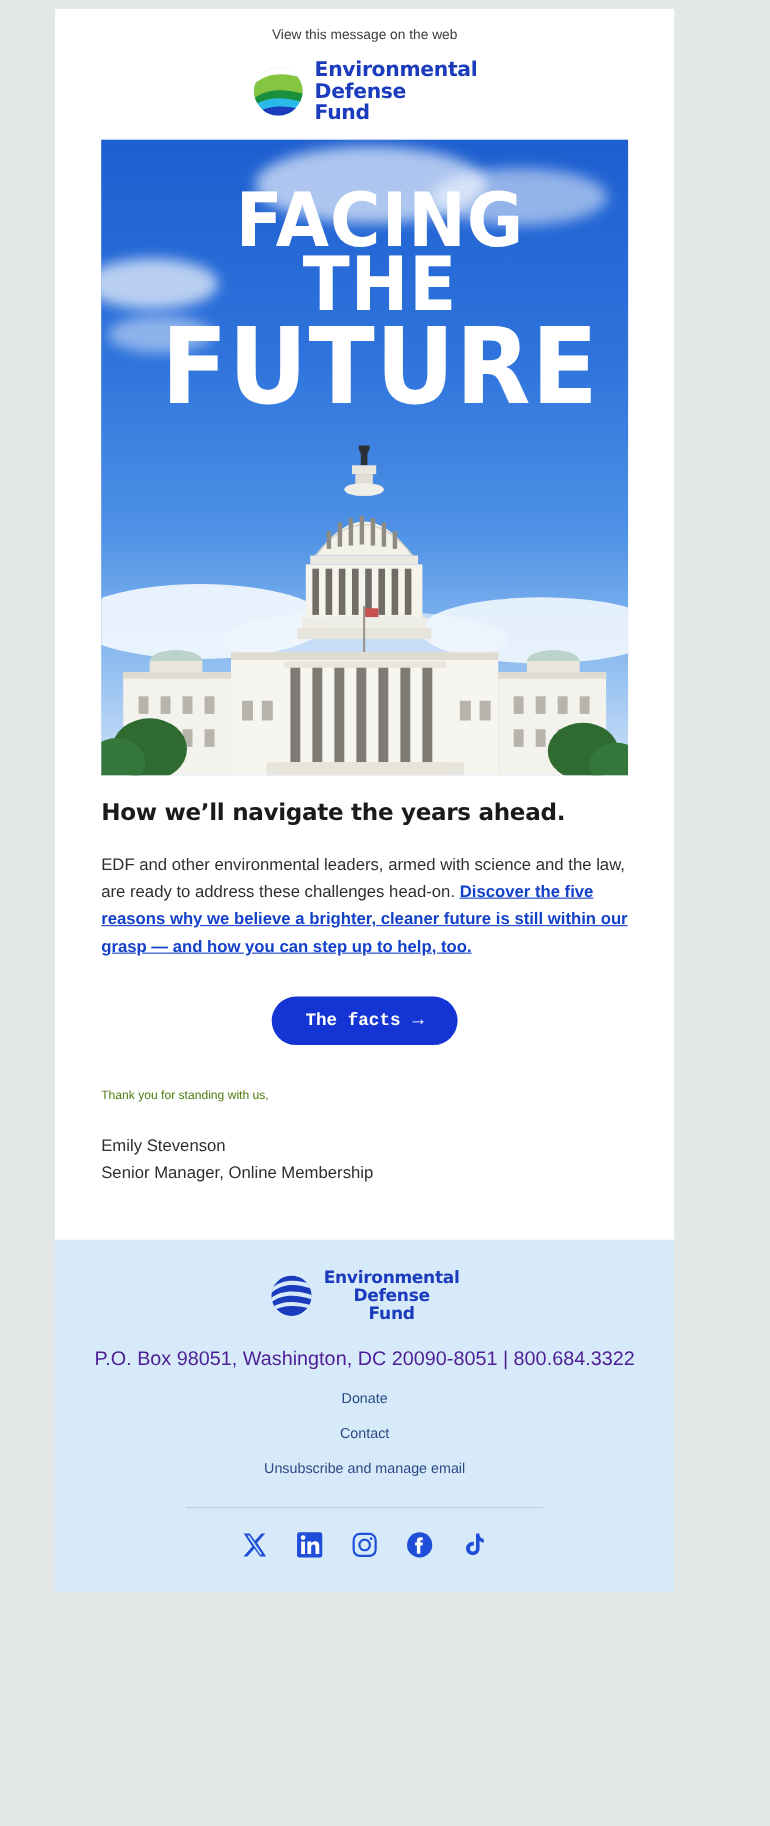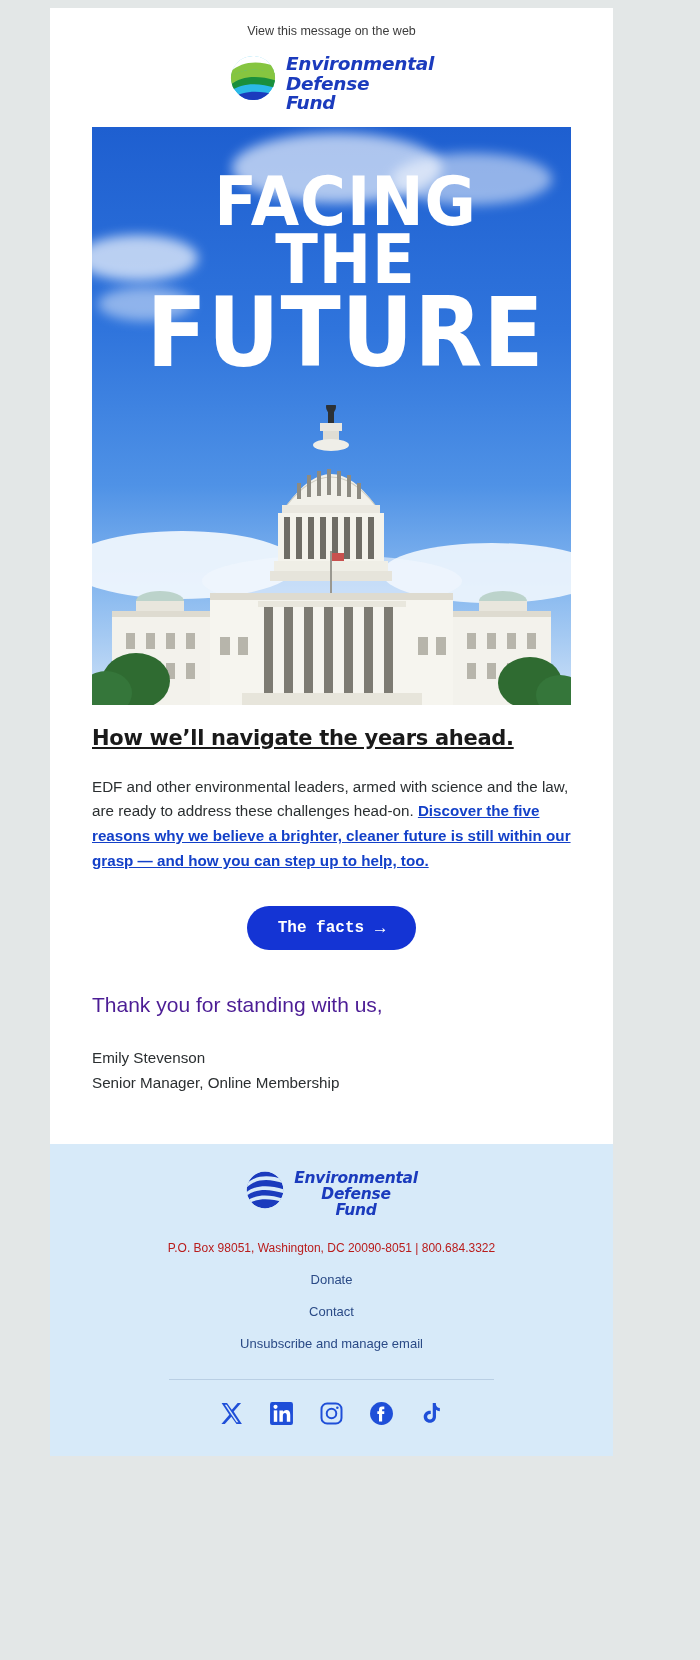--- a/index.html
+++ b/index.html
@@ -20,21 +20,21 @@
   
   .preheader {
     text-align: center;
     padding: 16px 0 8px;
     font-size: 12.5px;
     color: #3c3c3c;
   }
 
   
   .logo-wrap { display: flex; justify-content: center; padding: 8px 0 14px; }
-  .logo { display: flex; align-items: flex-start; gap: 9px; font-style: italic; }
+  .logo { display: flex; align-items: center; gap: 9px; }
   .logo-mark { width: 48px; height: 48px; flex: none; }
   .logo-words {
     font-family: "DejaVu Sans", sans-serif;
     font-weight: bold;
     font-size: 18.5px;
     line-height: 1.06;
     color: #1b3bbd;
     letter-spacing: -0.3px;
   }
 
@@ -64,21 +64,20 @@
   .capitol { position: absolute; left: 0; bottom: 0; width: 479px; height: 300px; }
 
   
   .body-col { padding: 0 42px; }
   h1.headline {
     font-family: "DejaVu Sans", sans-serif;
     font-size: 21px; font-weight: bold;
     color: #1a1a1a;
     letter-spacing: -0.3px;
     margin: 21px 0 0;
-    text-decoration: underline;
   }
   p.para {
     font-size: 15.2px;
     line-height: 1.62;
     color: #2b2f31;
     margin-top: 25px;
   }
   a.inline-link {
     color: #1340c8;
     font-weight: bold;
@@ -94,36 +93,36 @@
     font-weight: bold;
     font-size: 16px;
     padding: 13px 31px;
     border-radius: 40px;
     border: none;
     cursor: pointer;
     text-decoration: none;
   }
   .cta .arrow { font-size: 17px; font-weight: normal; line-height: 1; }
 
-  p.signoff { font-size: 21px; line-height: 1.62; color: #4c1d95; margin-top: 38px; }
+  p.signoff { font-size: 11px; line-height: 1.62; color: #4d7c0f; margin-top: 38px; }
   p.sig { font-size: 15.2px; line-height: 1.62; color: #2b2f31; margin-top: 24px; }
 
   .body-bottom-space { height: 48px; }
 
   
   .footer {
     background: #d7eaf9;
     padding: 26px 0 30px;
     text-align: center;
   }
   .footer .logo-wrap { padding: 0 0 6px; }
   .footer .logo-words { color: #1b3bbd; font-size: 15.5px; }
   .footer .logo-mark { width: 40px; height: 40px; }
   .footer-address {
-    font-size: 12px; color: #b91c1c; margin-top: 16px;
+    font-size: 18px; color: #4c1d95; margin-top: 16px;
   }
   .footer-link {
     display: block;
     font-size: 13px;
     color: #2a4a86;
     text-decoration: none;
     margin-top: 17px;
   }
   .divider {
     width: 325px; height: 1px; background: #b9cfe4;

